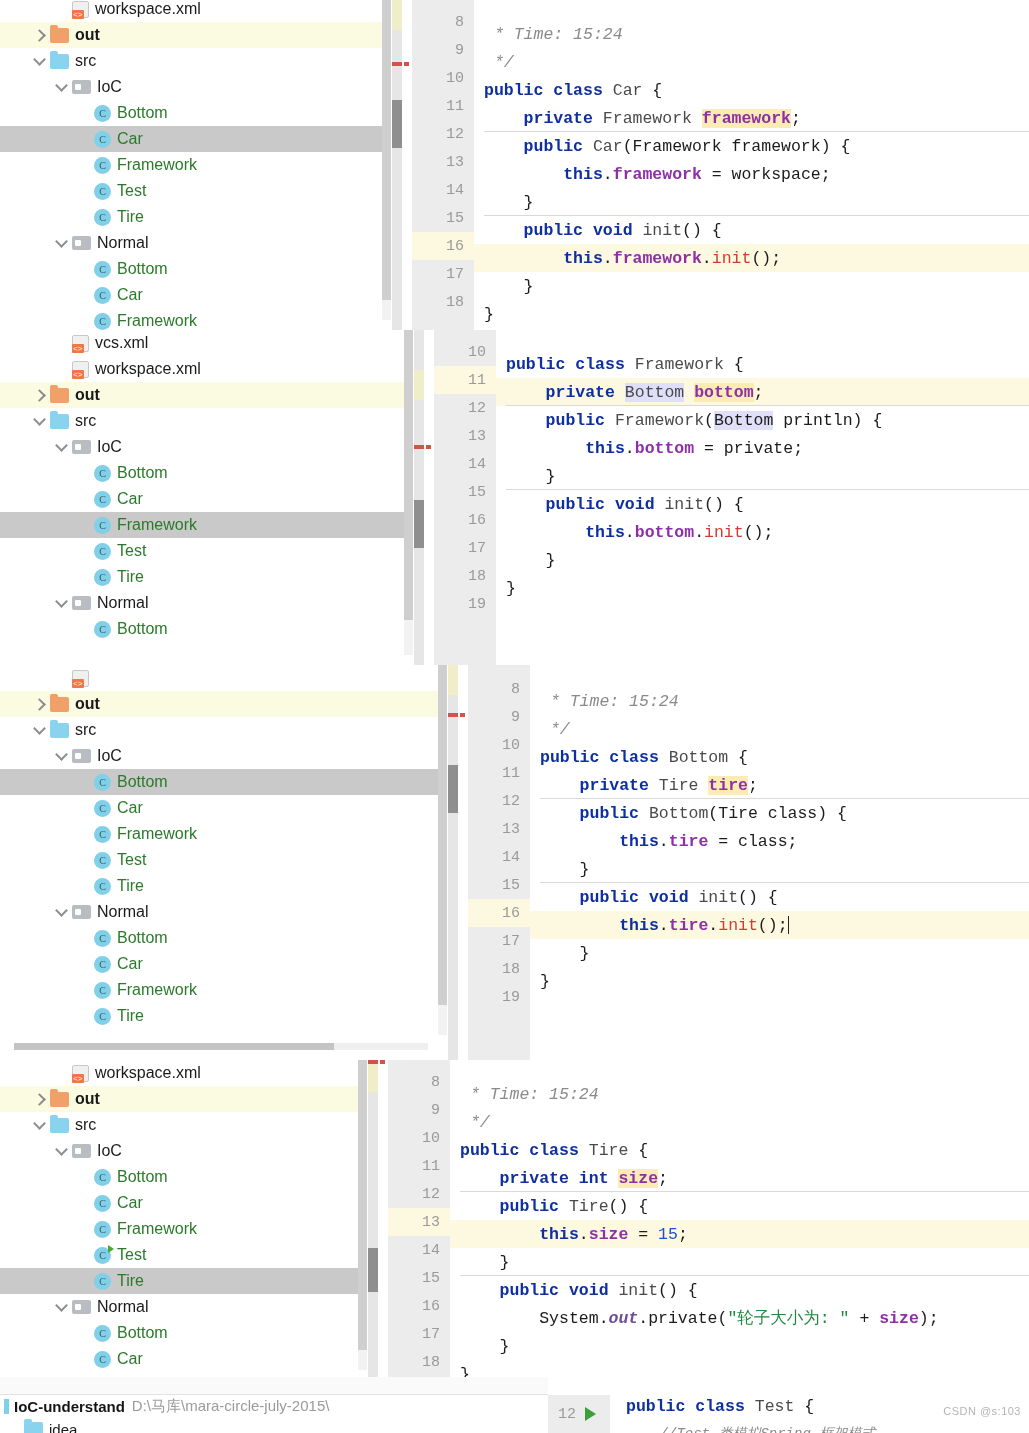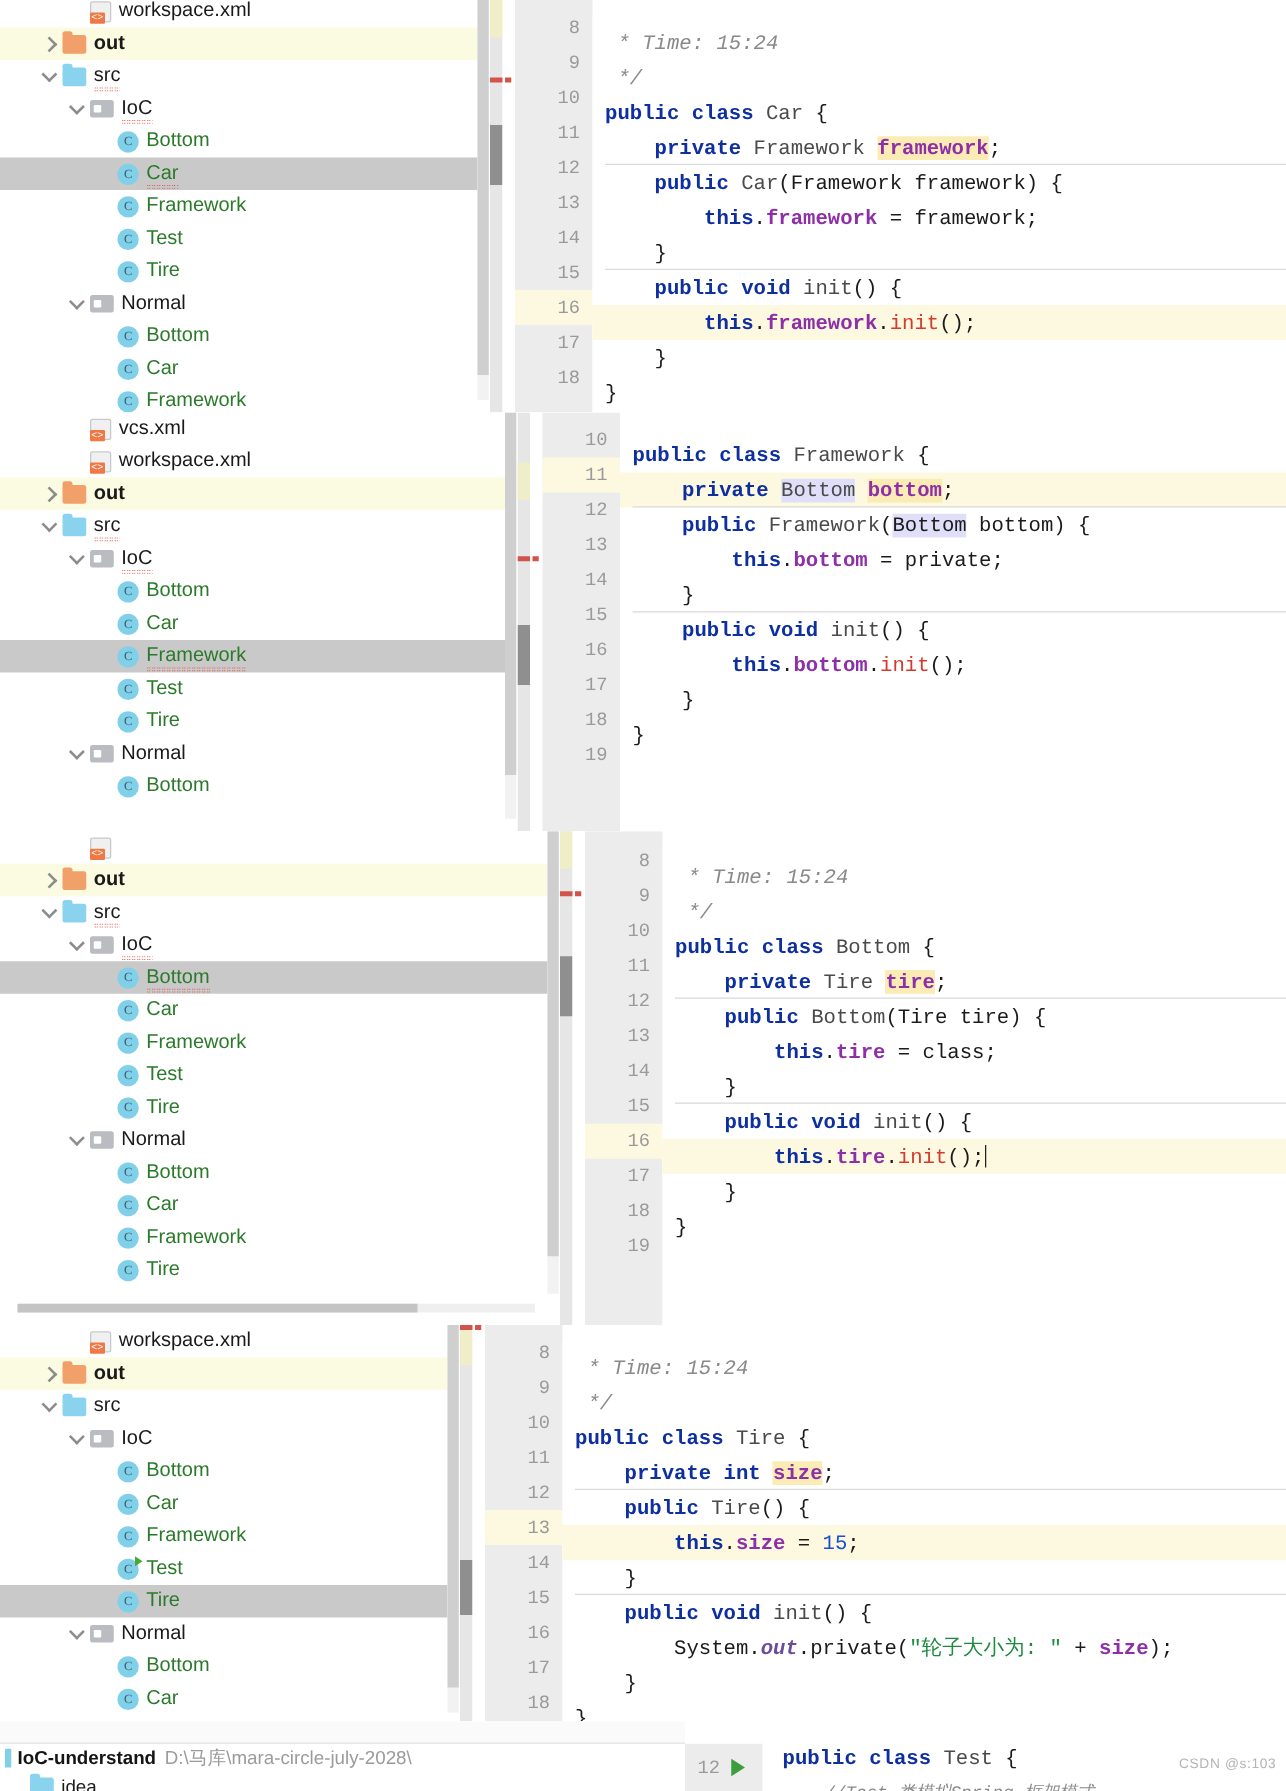--- a/index.html
+++ b/index.html
@@ -294,21 +294,21 @@
             </svg>
           </span>
         </div>
         <div class="codearea" style="left: 82px; width: 555px; height: 330px;">
           <div class="cline" style="position: absolute; left: 0px; top: 8px; width: 100%; padding-left: 10px;"><span class="cmt"> * Time: 15:24</span></div>
           <div class="cline" style="position: absolute; left: 0px; top: 36px; width: 100%; padding-left: 10px;"><span class="cmt"> */</span></div>
           <div class="cline" style="position: absolute; left: 0px; top: 64px; width: 100%; padding-left: 10px;"><span class="kw">public class </span><span class="type">Car</span><span class="plain"> {</span></div>
           <div class="cline" style="position: absolute; left: 0px; top: 92px; width: 100%; padding-left: 10px;"><span class="plain">    </span><span class="kw">private </span><span class="type">Framework </span><span class="fld hiy">framework</span><span class="plain">;</span></div>
           <div class="sep" style="left: 10px; right: 0px; top: 119px;"></div>
           <div class="cline" style="position: absolute; left: 0px; top: 120px; width: 100%; padding-left: 10px;"><span class="plain">    </span><span class="kw">public </span><span class="type">Car</span><span class="plain">(Framework framework) {</span></div>
-          <div class="cline" style="position: absolute; left: 0px; top: 148px; width: 100%; padding-left: 10px;"><span class="plain">        </span><span class="kw">this</span><span class="plain">.</span><span class="fld">framework</span><span class="plain"> = framework;</span></div>
+          <div class="cline" style="position: absolute; left: 0px; top: 148px; width: 100%; padding-left: 10px;"><span class="plain">        </span><span class="kw">this</span><span class="plain">.</span><span class="fld">framework</span><span class="plain"> = workspace;</span></div>
           <div class="cline" style="position: absolute; left: 0px; top: 176px; width: 100%; padding-left: 10px;"><span class="plain">    }</span></div>
           <div class="sep" style="left: 10px; right: 0px; top: 203px;"></div>
           <div class="cline" style="position: absolute; left: 0px; top: 204px; width: 100%; padding-left: 10px;"><span class="plain">    </span><span class="kw">public void </span><span class="type">init</span><span class="plain">() {</span></div>
           <div class="cline hl" style="position: absolute; left: 0px; top: 232px; width: 100%; padding-left: 10px;"><span class="plain">        </span><span class="kw">this</span><span class="plain">.</span><span class="fld">framework</span><span class="plain">.</span><span class="mth">init</span><span class="plain">();</span></div>
           <div class="cline" style="position: absolute; left: 0px; top: 260px; width: 100%; padding-left: 10px;"><span class="plain">    }</span></div>
           <div class="cline" style="position: absolute; left: 0px; top: 288px; width: 100%; padding-left: 10px;"><span class="plain">}</span></div>
         </div>
       </div>
       <div class="tree panel" style="left: 0px; top: 330px; width: 414px; height: 335px;">
         <div class="trow" style="position: absolute; left: 0px; top: 0px; width: 404px; padding-left: 54px; text-align: right;">
@@ -435,21 +435,21 @@
             <svg width="13" height="13">
               <path d="M6.5 1 L12 6 V12 H1 V6 Z" fill="#fafafa" stroke="#b0b0b0" stroke-width="1"></path>
               <path d="M3 9 H10" stroke="#b0b0b0" stroke-width="1"></path>
             </svg>
           </span>
         </div>
         <div class="codearea" style="left: 82px; width: 533px; height: 335px;">
           <div class="cline" style="position: absolute; left: 0px; top: 8px; width: 100%; padding-left: 10px;"><span class="kw">public class </span><span class="type">Framework</span><span class="plain"> {</span></div>
           <div class="cline hl" style="position: absolute; left: 0px; top: 36px; width: 100%; padding-left: 10px;"><span class="plain">    </span><span class="kw">private </span><span class="type hib">Bottom</span><span class="plain"> </span><span class="fld hiy">bottom</span><span class="plain">;</span></div>
           <div class="sep" style="left: 10px; right: 0px; top: 63px;"></div>
-          <div class="cline" style="position: absolute; left: 0px; top: 64px; width: 100%; padding-left: 10px;"><span class="plain">    </span><span class="kw">public </span><span class="type">Framework</span><span class="plain">(</span><span class="plain hib">Bottom</span><span class="plain"> bottom) {</span></div>
+          <div class="cline" style="position: absolute; left: 0px; top: 64px; width: 100%; padding-left: 10px;"><span class="plain">    </span><span class="kw">public </span><span class="type">Framework</span><span class="plain">(</span><span class="plain hib">Bottom</span><span class="plain"> println) {</span></div>
           <div class="cline" style="position: absolute; left: 0px; top: 92px; width: 100%; padding-left: 10px;"><span class="plain">        </span><span class="kw">this</span><span class="plain">.</span><span class="fld">bottom</span><span class="plain"> = private;</span></div>
           <div class="cline" style="position: absolute; left: 0px; top: 120px; width: 100%; padding-left: 10px;"><span class="plain">    }</span></div>
           <div class="sep" style="left: 10px; right: 0px; top: 147px;"></div>
           <div class="cline" style="position: absolute; left: 0px; top: 148px; width: 100%; padding-left: 10px;"><span class="plain">    </span><span class="kw">public void </span><span class="type">init</span><span class="plain">() {</span></div>
           <div class="cline" style="position: absolute; left: 0px; top: 176px; width: 100%; padding-left: 10px;"><span class="plain">        </span><span class="kw">this</span><span class="plain">.</span><span class="fld">bottom</span><span class="plain">.</span><span class="mth">init</span><span class="plain">();</span></div>
           <div class="cline" style="position: absolute; left: 0px; top: 204px; width: 100%; padding-left: 10px;"><span class="plain">    }</span></div>
           <div class="cline" style="position: absolute; left: 0px; top: 232px; width: 100%; padding-left: 10px;"><span class="plain">}</span></div>
           <div class="cline" style="position: absolute; left: 0px; top: 260px; width: 100%; padding-left: 10px;"><span class="plain"></span></div>
         </div>
       </div>
@@ -605,21 +605,21 @@
               <path d="M3 9 H10" stroke="#b0b0b0" stroke-width="1"></path>
             </svg>
           </span>
         </div>
         <div class="codearea" style="left: 82px; width: 499px; height: 395px;">
           <div class="cline" style="position: absolute; left: 0px; top: 10px; width: 100%; padding-left: 10px;"><span class="cmt"> * Time: 15:24</span></div>
           <div class="cline" style="position: absolute; left: 0px; top: 38px; width: 100%; padding-left: 10px;"><span class="cmt"> */</span></div>
           <div class="cline" style="position: absolute; left: 0px; top: 66px; width: 100%; padding-left: 10px;"><span class="kw">public class </span><span class="type">Bottom</span><span class="plain"> {</span></div>
           <div class="cline" style="position: absolute; left: 0px; top: 94px; width: 100%; padding-left: 10px;"><span class="plain">    </span><span class="kw">private </span><span class="type">Tire </span><span class="fld hiy">tire</span><span class="plain">;</span></div>
           <div class="sep" style="left: 10px; right: 0px; top: 121px;"></div>
-          <div class="cline" style="position: absolute; left: 0px; top: 122px; width: 100%; padding-left: 10px;"><span class="plain">    </span><span class="kw">public </span><span class="type">Bottom</span><span class="plain">(Tire tire) {</span></div>
+          <div class="cline" style="position: absolute; left: 0px; top: 122px; width: 100%; padding-left: 10px;"><span class="plain">    </span><span class="kw">public </span><span class="type">Bottom</span><span class="plain">(Tire class) {</span></div>
           <div class="cline" style="position: absolute; left: 0px; top: 150px; width: 100%; padding-left: 10px;"><span class="plain">        </span><span class="kw">this</span><span class="plain">.</span><span class="fld">tire</span><span class="plain"> = class;</span></div>
           <div class="cline" style="position: absolute; left: 0px; top: 178px; width: 100%; padding-left: 10px;"><span class="plain">    }</span></div>
           <div class="sep" style="left: 10px; right: 0px; top: 205px;"></div>
           <div class="cline" style="position: absolute; left: 0px; top: 206px; width: 100%; padding-left: 10px;"><span class="plain">    </span><span class="kw">public void </span><span class="type">init</span><span class="plain">() {</span></div>
           <div class="cline hl" style="position: absolute; left: 0px; top: 234px; width: 100%; padding-left: 10px;"><span class="plain">        </span><span class="kw">this</span><span class="plain">.</span><span class="fld">tire</span><span class="plain">.</span><span class="mth">init</span><span class="plain">();</span><span class="caret"></span></div>
           <div class="cline" style="position: absolute; left: 0px; top: 262px; width: 100%; padding-left: 10px;"><span class="plain">    }</span></div>
           <div class="cline" style="position: absolute; left: 0px; top: 290px; width: 100%; padding-left: 10px;"><span class="plain">}</span></div>
           <div class="cline" style="position: absolute; left: 0px; top: 318px; width: 100%; padding-left: 10px;"><span class="plain"></span></div>
         </div>
       </div>
@@ -782,21 +782,21 @@
         </div>
       </div>
     </div>
 
   <div class="bottomstrip">
     <div class="bs-tree">
       <div class="bs-toprow"></div>
       <div class="bs-proj">
         <div class="bs-mark"></div>
         <span class="bs-name">IoC-understand</span>
-        <span class="bs-path">D:\马库\mara-circle-july-2028\</span>
+        <span class="bs-path">D:\马库\mara-circle-july-2015\</span>
       </div>
       <div class="bs-idea">
         <span class="ico ico-folder-src" style="background:#89d3ef"></span>
         <span>idea</span>
       </div>
     </div>
     <div class="bs-edit">
       <div class="bs-gut">
         <span class="bs-num">12</span>
         <span class="bs-run"></span>

